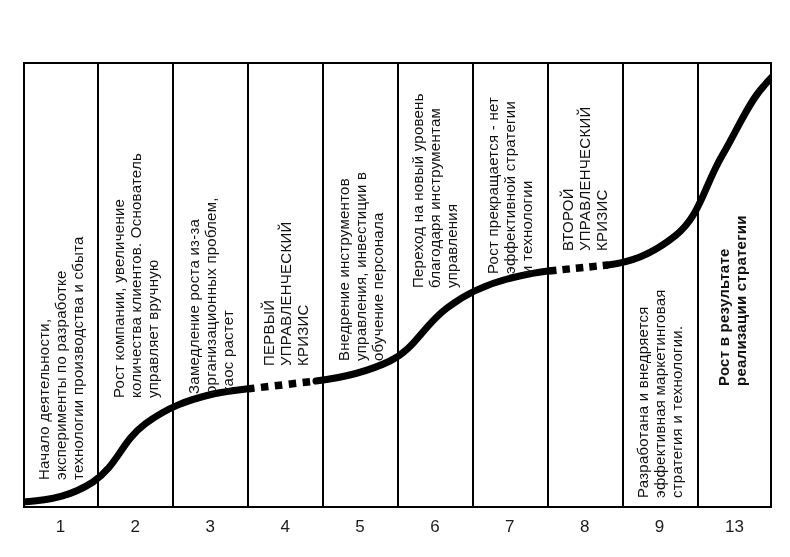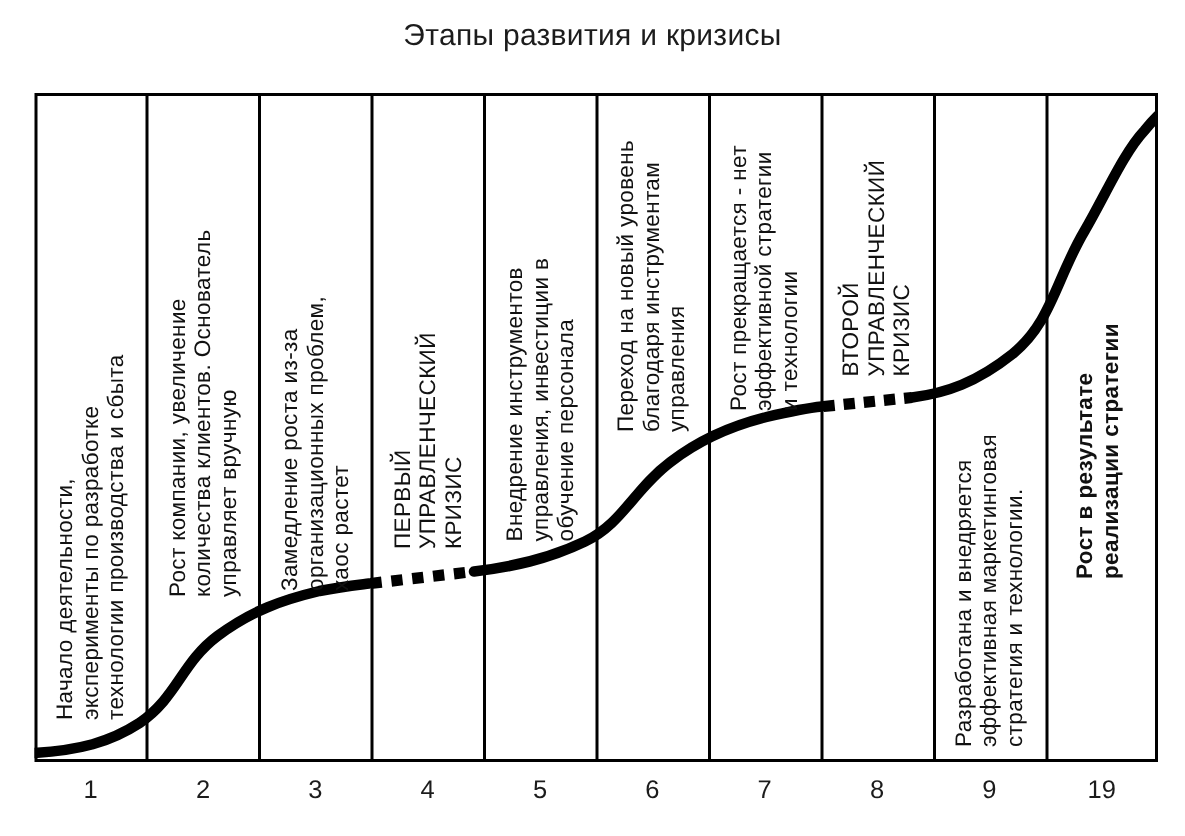--- a/index.html
+++ b/index.html
@@ -30,21 +30,20 @@
   .axis-numbers { position:absolute; left:23px; top:517px; width:749px; display:flex; }
   .axis-num {
     width:74.9px; text-align:center; font-size:17px; color:#1c1c1c;
   }
 </style>
 </head>
 <body>
 
 <div id="page">
 
-  <div class="title">Этапы развития и кризисы</div>
 
   <div class="chart-box">
     <div class="divider" style="left:72.4px"></div>
     <div class="divider" style="left:147.3px"></div>
     <div class="divider" style="left:222.2px"></div>
     <div class="divider" style="left:297.1px"></div>
     <div class="divider" style="left:372.0px"></div>
     <div class="divider" style="left:446.9px"></div>
     <div class="divider" style="left:521.8px"></div>
     <div class="divider" style="left:596.7px"></div>
@@ -109,16 +108,16 @@
   <div class="axis-numbers">
     <div class="axis-num">1</div>
     <div class="axis-num">2</div>
     <div class="axis-num">3</div>
     <div class="axis-num">4</div>
     <div class="axis-num">5</div>
     <div class="axis-num">6</div>
     <div class="axis-num">7</div>
     <div class="axis-num">8</div>
     <div class="axis-num">9</div>
-    <div class="axis-num">19</div>
+    <div class="axis-num">13</div>
   </div>
 
 </div>
 
 </body></html>

